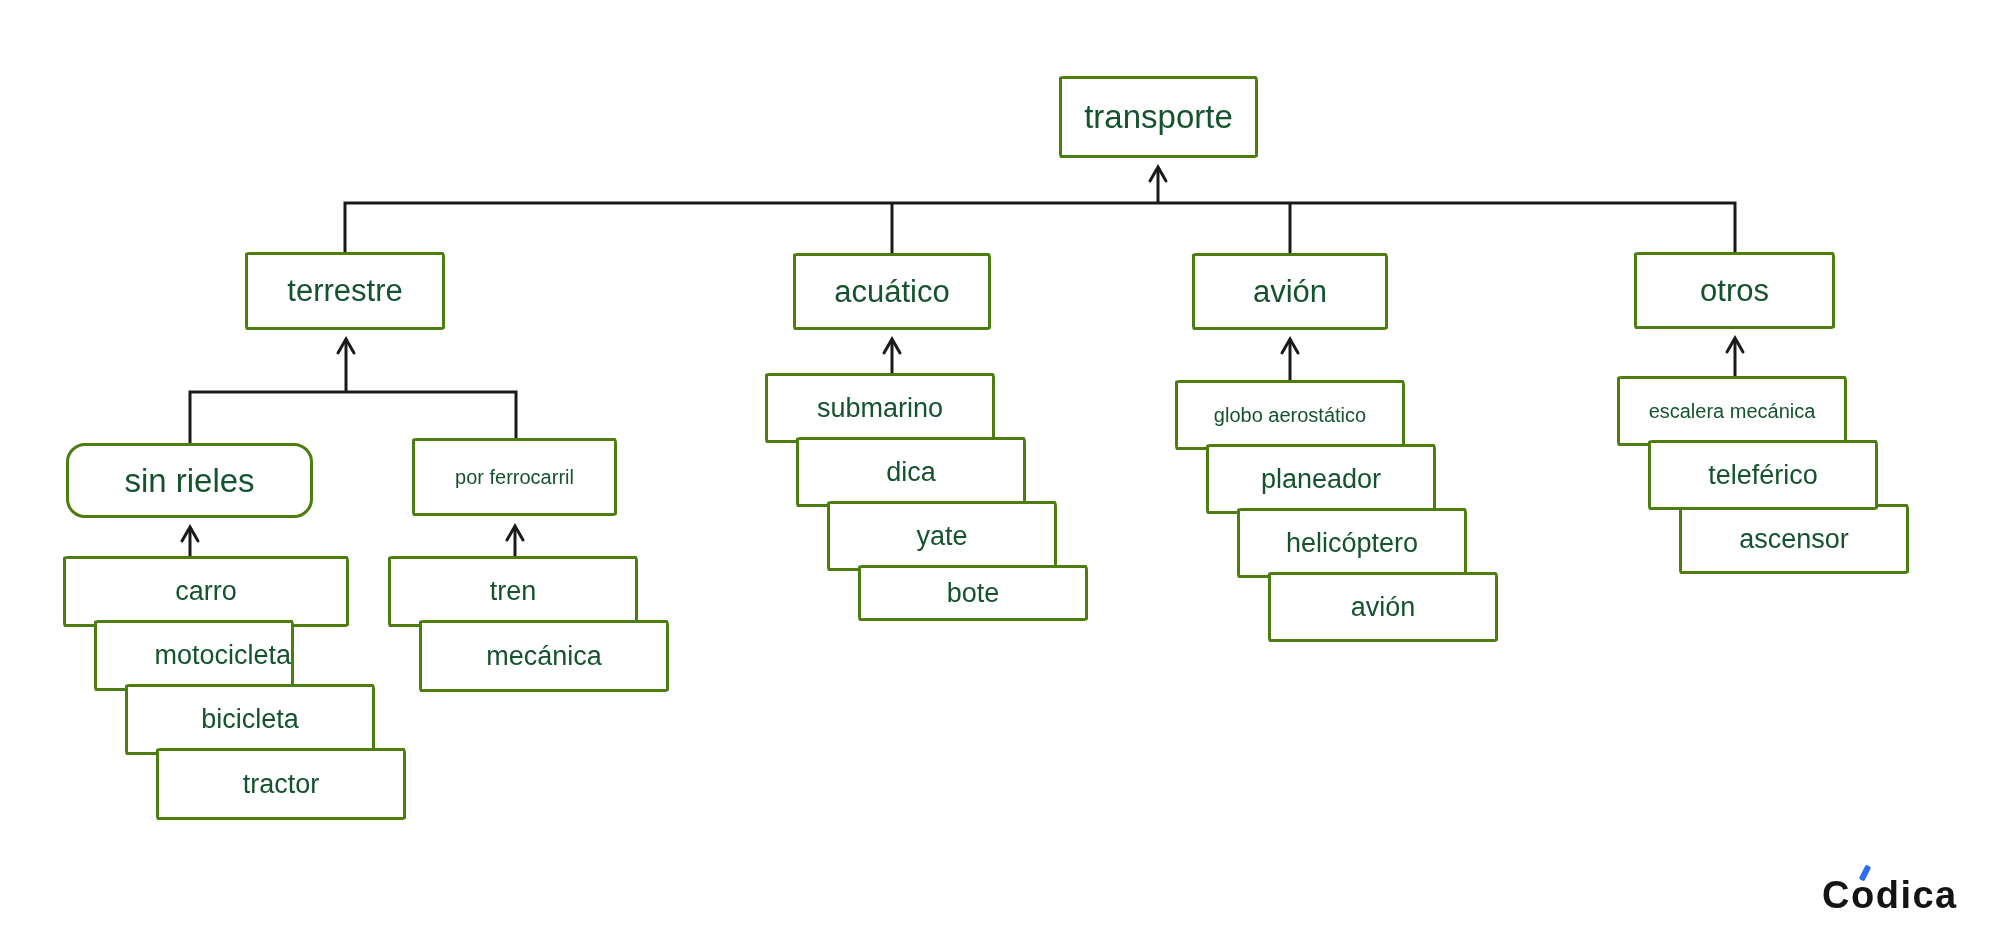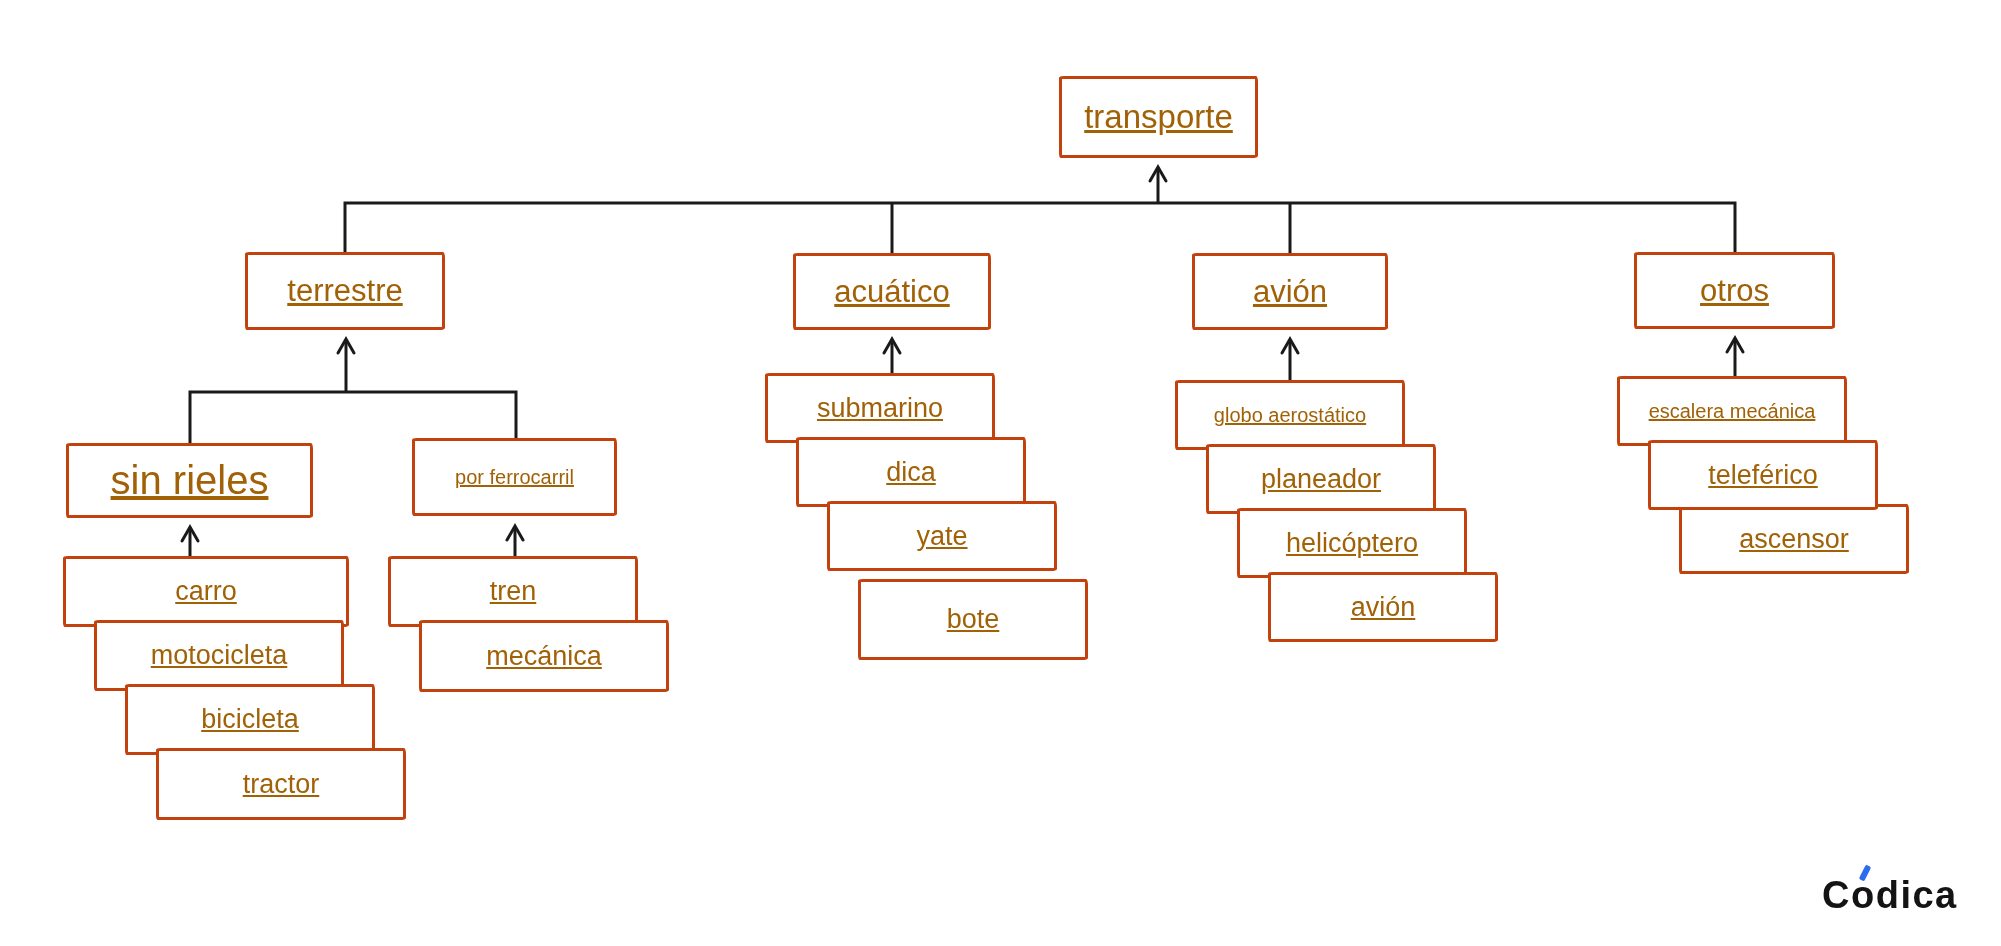--- a/index.html
+++ b/index.html
@@ -15,33 +15,32 @@
   .connectors {
     position: absolute;
     left: 0; top: 0;
     width: 2001px; height: 946px;
     pointer-events: none;
   }
   .box {
     position: absolute;
     box-sizing: border-box;
     background: #ffffff;
-    border: 3px solid #c2410c;
+    border: 3px solid #4d7c0f;
     border-radius: 5px 2px 6px 2px / 2px 6px 2px 5px;
     display: flex;
     align-items: center;
     justify-content: center;
     text-align: center;
-    color: #a16207;
+    color: #14532d;
     white-space: nowrap;
-    text-decoration: underline;
   }
   .f-root { font-size: 33px; }
   .f-l2   { font-size: 31px; }
-  .f-l3   { font-size: 40px; }
+  .f-l3   { font-size: 33px; border-radius: 19px; }
   .f-l3s  { font-size: 20px; }
   .f-item { font-size: 27px; }
   .f-item-sm { font-size: 20px; }
 
   .logo {
     position: absolute;
     left: 1822px;
     top: 874px;
     font-size: 38px;
     font-weight: 600;
@@ -108,21 +107,21 @@
   <div class="box f-l3" style="left:66px; top:443px; width:247px; height:75px;">
     <span>sin rieles</span>
   </div>
   <div class="box f-l3s" style="left:412px; top:438px; width:205px; height:78px;">
     <span>por ferrocarril</span>
   </div>
 
   <div class="box f-item" style="left:63px; top:556px; width:286px; height:71px;">
     <span>carro</span>
   </div>
-  <div class="box f-item" style="left:94px; top:620px; width:250px; height:71px;">
+  <div class="box f-item" style="left:94px; top:620px; width:200px; height:71px;justify-content:flex-end;">
     <span>motocicleta</span>
   </div>
   <div class="box f-item" style="left:125px; top:684px; width:250px; height:71px;">
     <span>bicicleta</span>
   </div>
   <div class="box f-item" style="left:156px; top:748px; width:250px; height:72px;">
     <span>tractor</span>
   </div>
 
   <div class="box f-item" style="left:388px; top:556px; width:250px; height:71px;">
@@ -134,21 +133,21 @@
 
   <div class="box f-item" style="left:765px; top:373px; width:230px; height:70px;">
     <span>submarino</span>
   </div>
   <div class="box f-item" style="left:796px; top:437px; width:230px; height:70px;">
     <span>dica</span>
   </div>
   <div class="box f-item" style="left:827px; top:501px; width:230px; height:70px;">
     <span>yate</span>
   </div>
-  <div class="box f-item" style="left:858px; top:579px; width:230px; height:81px;">
+  <div class="box f-item" style="left:858px; top:565px; width:230px; height:56px;">
     <span>bote</span>
   </div>
 
   <div class="box f-item-sm" style="left:1175px; top:380px; width:230px; height:70px;">
     <span>globo aerostático</span>
   </div>
   <div class="box f-item" style="left:1206px; top:444px; width:230px; height:70px;">
     <span>planeador</span>
   </div>
   <div class="box f-item" style="left:1237px; top:508px; width:230px; height:70px;">

